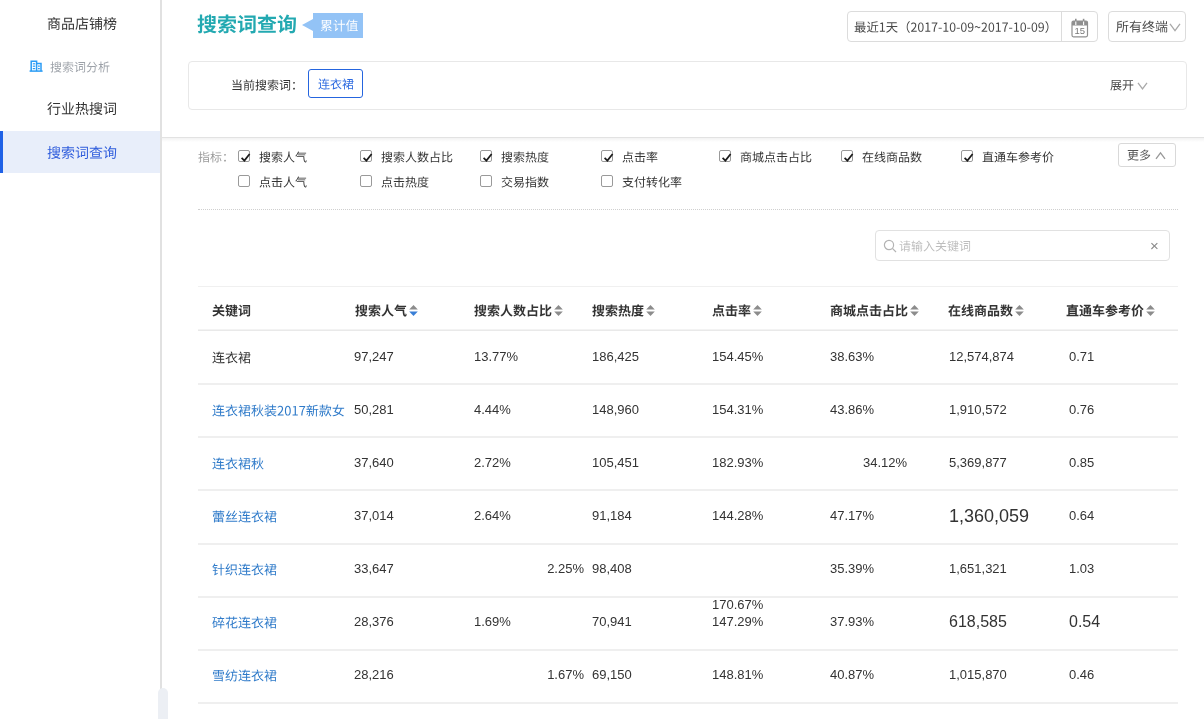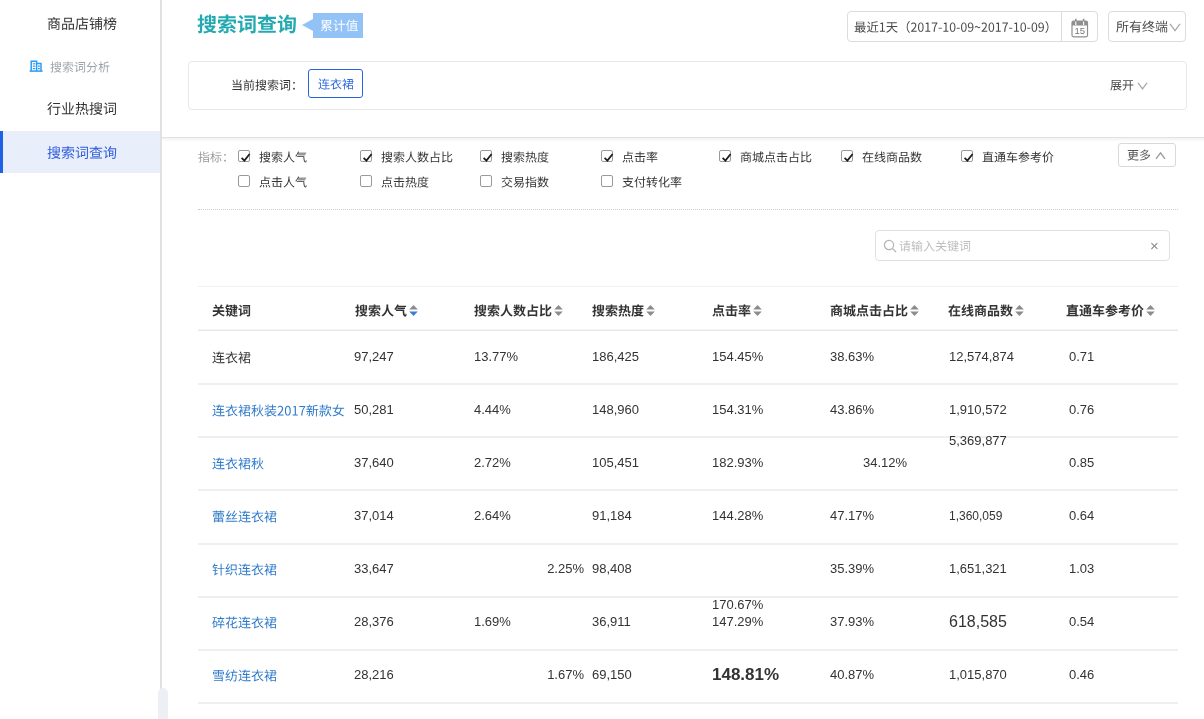--- a/index.html
+++ b/index.html
@@ -592,38 +592,38 @@
         <use href="#gr8863" x="1"></use>
         <use href="#gr88d9" x="2"></use>
         <use href="#gr79cb" x="3"></use>
       </g>
     </svg>
 <div style="position:absolute;left:354px;top:453px;width:110px;font-size:13px;font-weight:400;color:#333333;line-height:20px;text-align:left;font-family:'Liberation Sans',sans-serif;">37,640</div>
 <div style="position:absolute;left:474px;top:453px;width:110px;font-size:13px;font-weight:400;color:#333333;line-height:20px;text-align:left;font-family:'Liberation Sans',sans-serif;">2.72%</div>
 <div style="position:absolute;left:592px;top:453px;width:110px;font-size:13px;font-weight:400;color:#333333;line-height:20px;text-align:left;font-family:'Liberation Sans',sans-serif;">105,451</div>
 <div style="position:absolute;left:712px;top:453px;width:110px;font-size:13px;font-weight:400;color:#333333;line-height:20px;text-align:left;font-family:'Liberation Sans',sans-serif;">182.93%</div>
 <div style="position:absolute;left:830px;top:453px;width:110px;font-size:13px;font-weight:400;color:#333333;line-height:20px;text-align:center;font-family:'Liberation Sans',sans-serif;">34.12%</div>
-<div style="position:absolute;left:949px;top:431px;width:110px;font-size:13px;font-weight:400;color:#333333;line-height:20px;text-align:left;font-family:'Liberation Sans',sans-serif;">5,369,877</div>
+<div style="position:absolute;left:949px;top:453px;width:110px;font-size:13px;font-weight:400;color:#333333;line-height:20px;text-align:left;font-family:'Liberation Sans',sans-serif;">5,369,877</div>
 <div style="position:absolute;left:1069px;top:453px;width:110px;font-size:13px;font-weight:400;color:#333333;line-height:20px;text-align:left;font-family:'Liberation Sans',sans-serif;">0.85</div>
 <div style="position:absolute;left:198px;top:489px;width:980px;height:1.5px;background:#efefef"></div>
 <svg style="position:absolute;left:212px;top:506.5px;overflow:visible;" width="67" height="19">
       <g fill="#2e7ac9" transform="translate(0,14.440) scale(13)">
         <use href="#gr857e" x="0"></use>
         <use href="#gr4e1d" x="1"></use>
         <use href="#gr8fde" x="2"></use>
         <use href="#gr8863" x="3"></use>
         <use href="#gr88d9" x="4"></use>
       </g>
     </svg>
 <div style="position:absolute;left:354px;top:506px;width:110px;font-size:13px;font-weight:400;color:#333333;line-height:20px;text-align:left;font-family:'Liberation Sans',sans-serif;">37,014</div>
 <div style="position:absolute;left:474px;top:506px;width:110px;font-size:13px;font-weight:400;color:#333333;line-height:20px;text-align:left;font-family:'Liberation Sans',sans-serif;">2.64%</div>
 <div style="position:absolute;left:592px;top:506px;width:110px;font-size:13px;font-weight:400;color:#333333;line-height:20px;text-align:left;font-family:'Liberation Sans',sans-serif;">91,184</div>
 <div style="position:absolute;left:712px;top:506px;width:110px;font-size:13px;font-weight:400;color:#333333;line-height:20px;text-align:left;font-family:'Liberation Sans',sans-serif;">144.28%</div>
 <div style="position:absolute;left:830px;top:506px;width:110px;font-size:13px;font-weight:400;color:#333333;line-height:20px;text-align:left;font-family:'Liberation Sans',sans-serif;">47.17%</div>
-<div style="position:absolute;left:949px;top:506px;width:110px;font-size:12px;font-weight:400;color:#333333;line-height:20px;text-align:left;font-family:'Liberation Sans',sans-serif;">1,360,059</div>
+<div style="position:absolute;left:949px;top:506px;width:110px;font-size:18px;font-weight:400;color:#333333;line-height:20px;text-align:left;font-family:'Liberation Sans',sans-serif;">1,360,059</div>
 <div style="position:absolute;left:1069px;top:506px;width:110px;font-size:13px;font-weight:400;color:#333333;line-height:20px;text-align:left;font-family:'Liberation Sans',sans-serif;">0.64</div>
 <div style="position:absolute;left:198px;top:543px;width:980px;height:1.5px;background:#efefef"></div>
 <svg style="position:absolute;left:212px;top:559.5px;overflow:visible;" width="67" height="19">
       <g fill="#2e7ac9" transform="translate(0,14.440) scale(13)">
         <use href="#gr9488" x="0"></use>
         <use href="#gr7ec7" x="1"></use>
         <use href="#gr8fde" x="2"></use>
         <use href="#gr8863" x="3"></use>
         <use href="#gr88d9" x="4"></use>
       </g>
@@ -640,35 +640,35 @@
       <g fill="#2e7ac9" transform="translate(0,14.440) scale(13)">
         <use href="#gr788e" x="0"></use>
         <use href="#gr82b1" x="1"></use>
         <use href="#gr8fde" x="2"></use>
         <use href="#gr8863" x="3"></use>
         <use href="#gr88d9" x="4"></use>
       </g>
     </svg>
 <div style="position:absolute;left:354px;top:612px;width:110px;font-size:13px;font-weight:400;color:#333333;line-height:20px;text-align:left;font-family:'Liberation Sans',sans-serif;">28,376</div>
 <div style="position:absolute;left:474px;top:612px;width:110px;font-size:13px;font-weight:400;color:#333333;line-height:20px;text-align:left;font-family:'Liberation Sans',sans-serif;">1.69%</div>
-<div style="position:absolute;left:592px;top:612px;width:110px;font-size:13px;font-weight:400;color:#333333;line-height:20px;text-align:left;font-family:'Liberation Sans',sans-serif;">36,911</div>
+<div style="position:absolute;left:592px;top:612px;width:110px;font-size:13px;font-weight:400;color:#333333;line-height:20px;text-align:left;font-family:'Liberation Sans',sans-serif;">70,941</div>
 <div style="position:absolute;left:712px;top:612px;width:110px;font-size:13px;font-weight:400;color:#333333;line-height:20px;text-align:left;font-family:'Liberation Sans',sans-serif;">147.29%</div>
 <div style="position:absolute;left:830px;top:612px;width:110px;font-size:13px;font-weight:400;color:#333333;line-height:20px;text-align:left;font-family:'Liberation Sans',sans-serif;">37.93%</div>
 <div style="position:absolute;left:949px;top:612px;width:110px;font-size:16px;font-weight:400;color:#333333;line-height:20px;text-align:left;font-family:'Liberation Sans',sans-serif;">618,585</div>
-<div style="position:absolute;left:1069px;top:612px;width:110px;font-size:13px;font-weight:400;color:#333333;line-height:20px;text-align:left;font-family:'Liberation Sans',sans-serif;">0.54</div>
+<div style="position:absolute;left:1069px;top:612px;width:110px;font-size:16px;font-weight:400;color:#333333;line-height:20px;text-align:left;font-family:'Liberation Sans',sans-serif;">0.54</div>
 <div style="position:absolute;left:198px;top:649px;width:980px;height:1.5px;background:#efefef"></div>
 <svg style="position:absolute;left:212px;top:665.5px;overflow:visible;" width="67" height="19">
       <g fill="#2e7ac9" transform="translate(0,14.440) scale(13)">
         <use href="#gr96ea" x="0"></use>
         <use href="#gr7eba" x="1"></use>
         <use href="#gr8fde" x="2"></use>
         <use href="#gr8863" x="3"></use>
         <use href="#gr88d9" x="4"></use>
       </g>
     </svg>
 <div style="position:absolute;left:354px;top:665px;width:110px;font-size:13px;font-weight:400;color:#333333;line-height:20px;text-align:left;font-family:'Liberation Sans',sans-serif;">28,216</div>
 <div style="position:absolute;left:474px;top:665px;width:110px;font-size:13px;font-weight:400;color:#333333;line-height:20px;text-align:right;font-family:'Liberation Sans',sans-serif;">1.67%</div>
 <div style="position:absolute;left:592px;top:665px;width:110px;font-size:13px;font-weight:400;color:#333333;line-height:20px;text-align:left;font-family:'Liberation Sans',sans-serif;">69,150</div>
-<div style="position:absolute;left:712px;top:665px;width:110px;font-size:17px;font-weight:700;color:#333333;line-height:20px;text-align:left;font-family:'Liberation Sans',sans-serif;">148.81%</div>
+<div style="position:absolute;left:712px;top:665px;width:110px;font-size:13px;font-weight:400;color:#333333;line-height:20px;text-align:left;font-family:'Liberation Sans',sans-serif;">148.81%</div>
 <div style="position:absolute;left:830px;top:665px;width:110px;font-size:13px;font-weight:400;color:#333333;line-height:20px;text-align:left;font-family:'Liberation Sans',sans-serif;">40.87%</div>
 <div style="position:absolute;left:949px;top:665px;width:110px;font-size:13px;font-weight:400;color:#333333;line-height:20px;text-align:left;font-family:'Liberation Sans',sans-serif;">1,015,870</div>
 <div style="position:absolute;left:1069px;top:665px;width:110px;font-size:13px;font-weight:400;color:#333333;line-height:20px;text-align:left;font-family:'Liberation Sans',sans-serif;">0.46</div>
 <div style="position:absolute;left:198px;top:702px;width:980px;height:1.5px;background:#efefef"></div>
 </div>
 </body></html>

